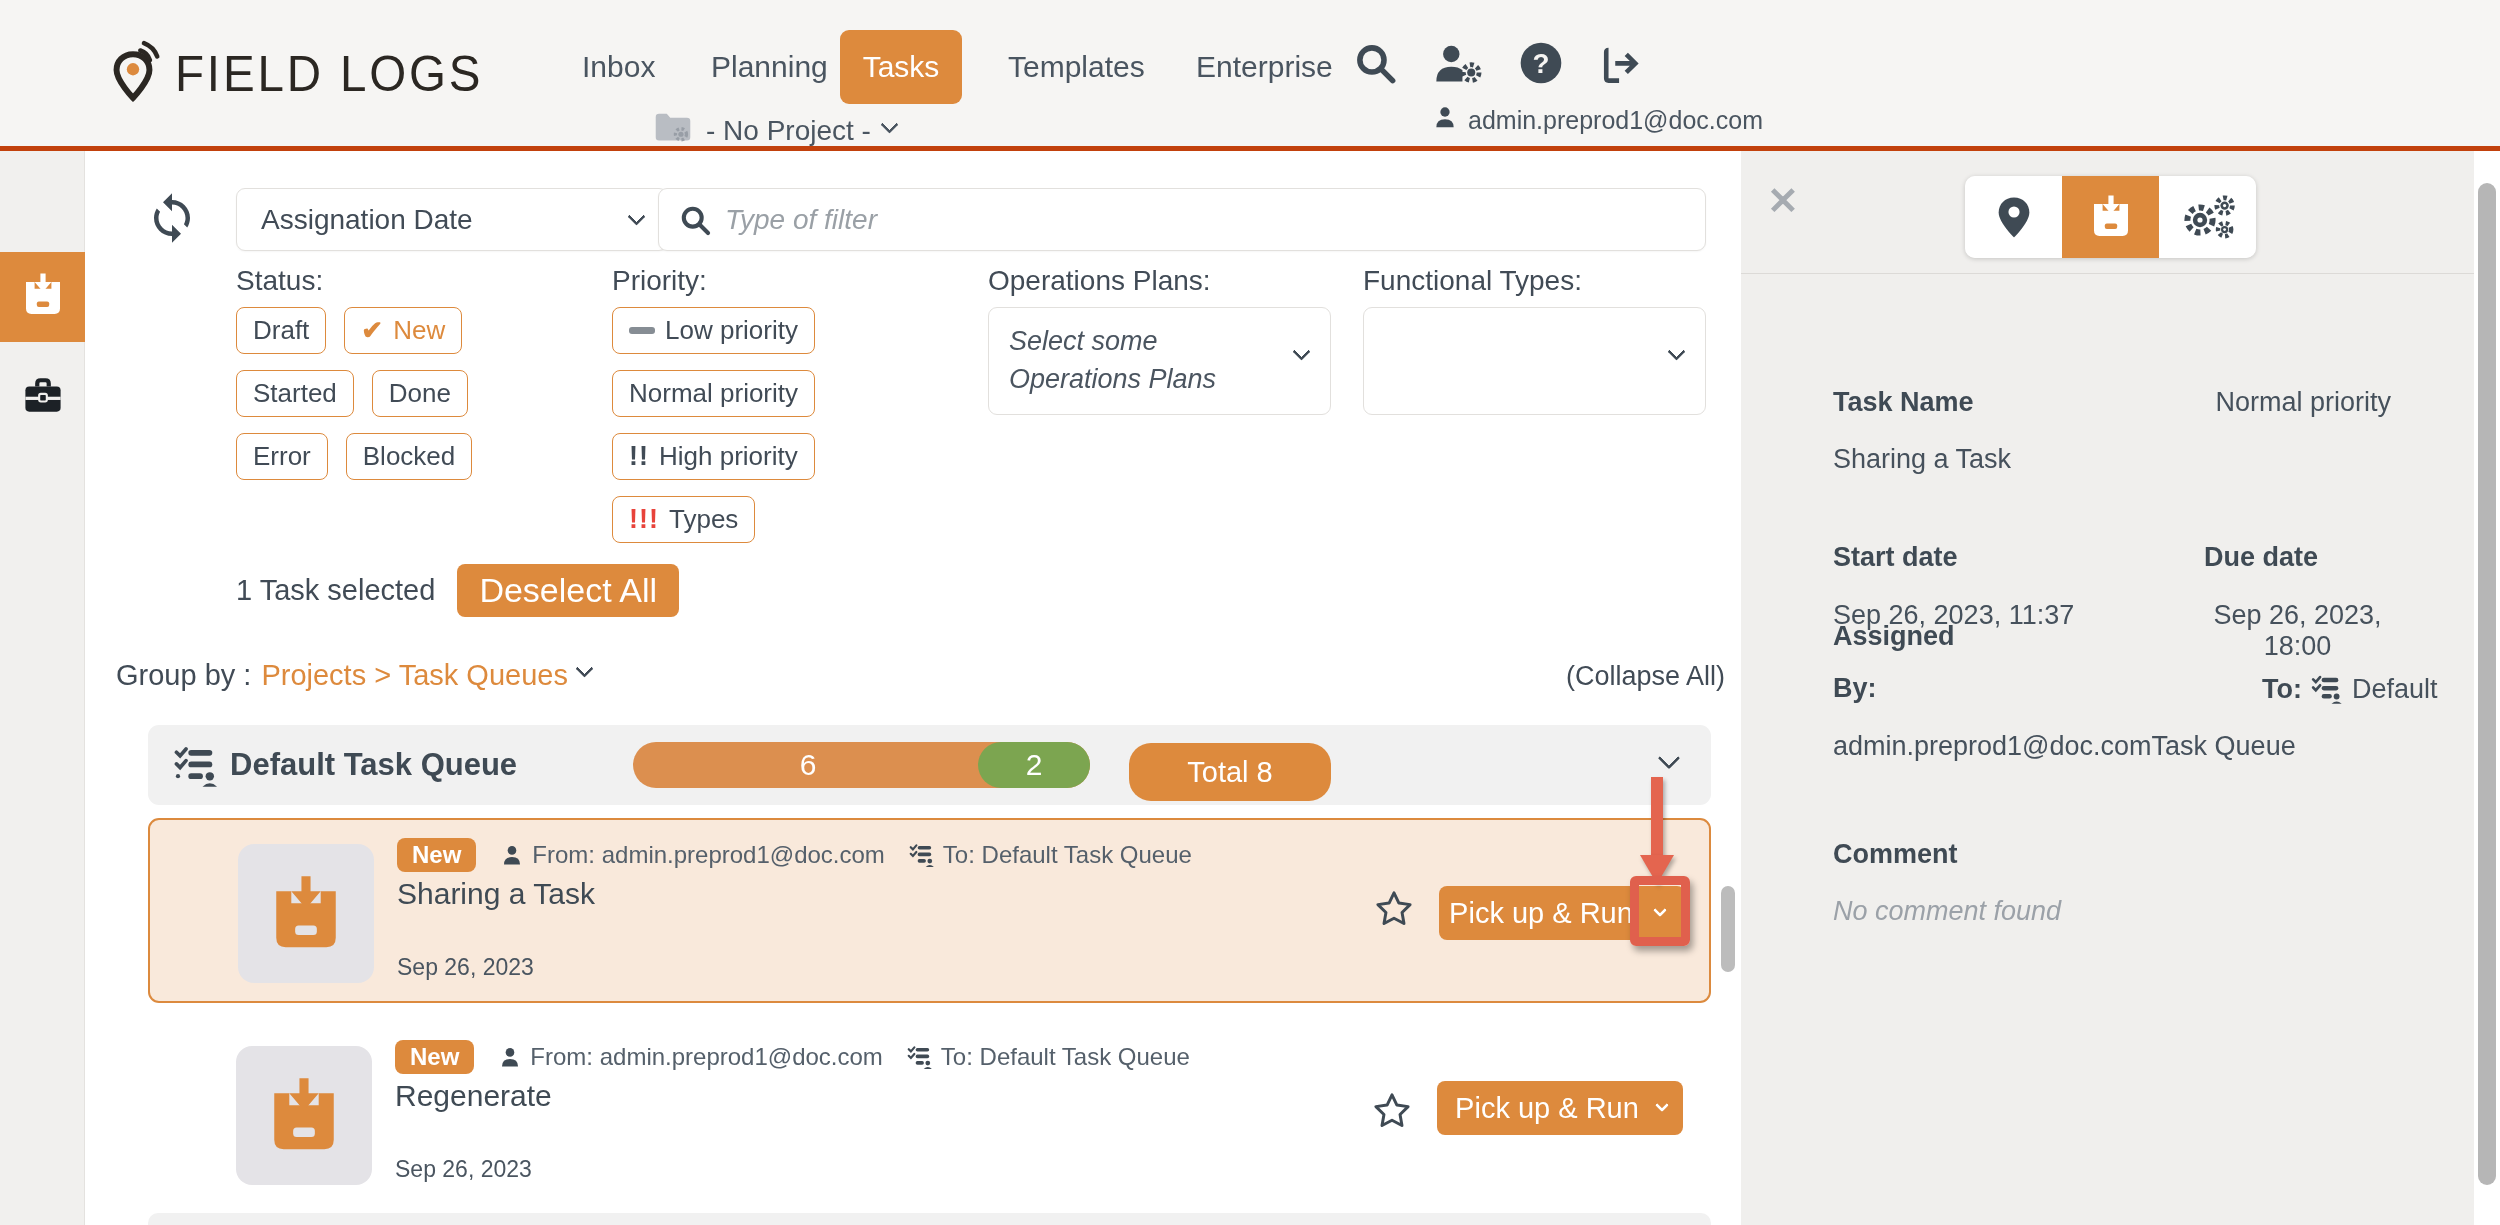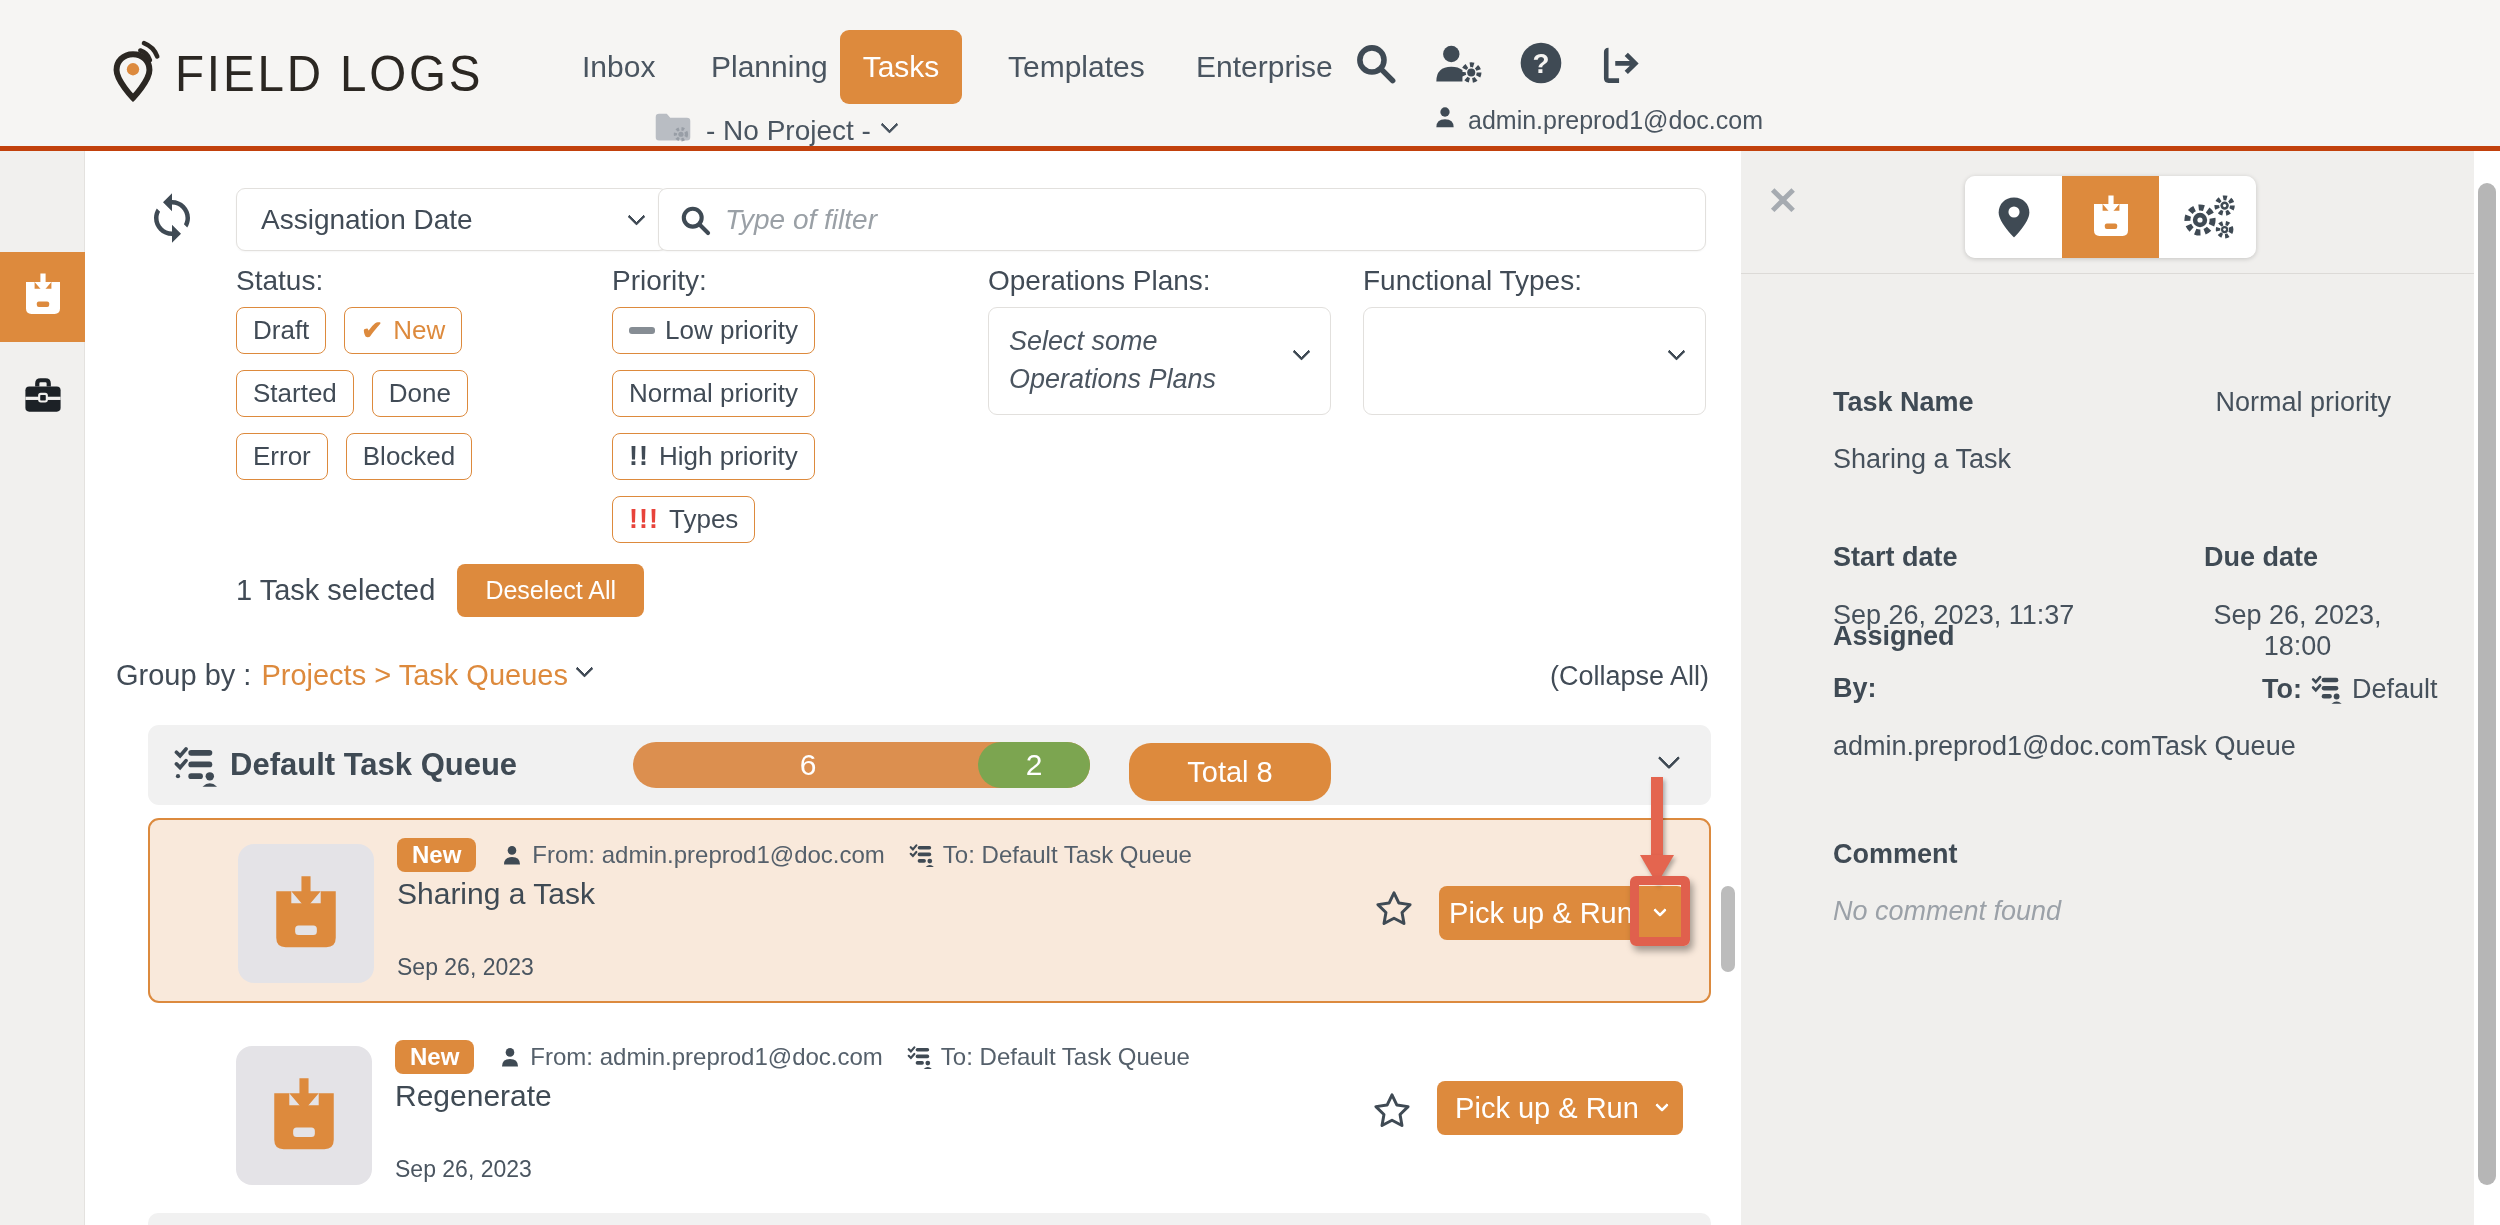--- a/index.html
+++ b/index.html
@@ -46,25 +46,25 @@
   .chk { color:#dd8a3d; font-size:26px; font-weight:bold; }
   .dash { display:inline-block; width:26px; height:7px; background:#868d94; border-radius:3px; }
   .bang { font-weight:bold; font-size:27px; letter-spacing:1px; color:#414b56; }
   .bang.red { color:#e8433b; }
 
   .msbox { position:absolute; top:156px; width:343px; height:108px; background:#fff; border:1px solid #e2e0dd; border-radius:9px; padding:14px 56px 14px 20px; font-size:27px; font-style:italic; color:#4b5560; line-height:38px; cursor:pointer; }
   .msbox .chev { position:absolute; right:22px; top:40px; color:#3f4a54; }
 
   .selrow { position:absolute; left:151px; top:413px; height:53px; display:flex; align-items:center; gap:22px; }
   .selrow .txt { font-size:29px; color:#414b56; }
-  .btn-orange { background:#dd8a3d; color:#fff; border:none; border-radius:8px; font-size:25px; font-family:"Liberation Sans",sans-serif; height:53px; padding:0 28px; cursor:pointer; }
+  .btn-orange { background:#dd8a3d; color:#fff; border:none; border-radius:8px; font-size:34px; font-family:"Liberation Sans",sans-serif; height:53px; padding:0 22px; cursor:pointer; }
 
   .grouprow { position:absolute; left:31px; top:508px; display:flex; align-items:center; gap:10px; font-size:29px; color:#414b56; }
   .grouprow .lnk { color:#dd8a3d; cursor:pointer; }
-  .collapse { position:absolute; right:32px; top:510px; font-size:27px; color:#414b56; cursor:pointer; }
+  .collapse { position:absolute; right:16px; top:510px; font-size:27px; color:#414b56; cursor:pointer; }
 
   .qcard { position:absolute; left:63px; top:574px; width:1563px; height:80px; background:#f1f1f1; border-radius:11px; }
   .qtitle { position:absolute; left:82px; top:22px; font-size:31px; font-weight:bold; color:#3f4a54; }
   .qicon { position:absolute; left:25px; top:18px; }
   .qbar { position:absolute; left:485px; top:17px; width:457px; height:46px; background:#dc8f4f; border-radius:23px; }
   .qbar .n1 { position:absolute; left:0; top:0; width:350px; height:46px; display:flex; align-items:center; justify-content:center; color:#fff; font-size:30px; }
   .qbar .n2 { position:absolute; right:0; top:0; width:112px; height:46px; background:#7ca550; border-radius:23px; display:flex; align-items:center; justify-content:center; color:#fff; font-size:30px; }
   .qtotal { position:absolute; left:981px; top:18px; width:202px; height:58px; background:#dd8a3d; border-radius:22px; display:flex; align-items:center; justify-content:center; color:#fff; font-size:29px; }
   .qchev { position:absolute; right:34px; top:28px; color:#3f4a54; cursor:pointer; }
 

